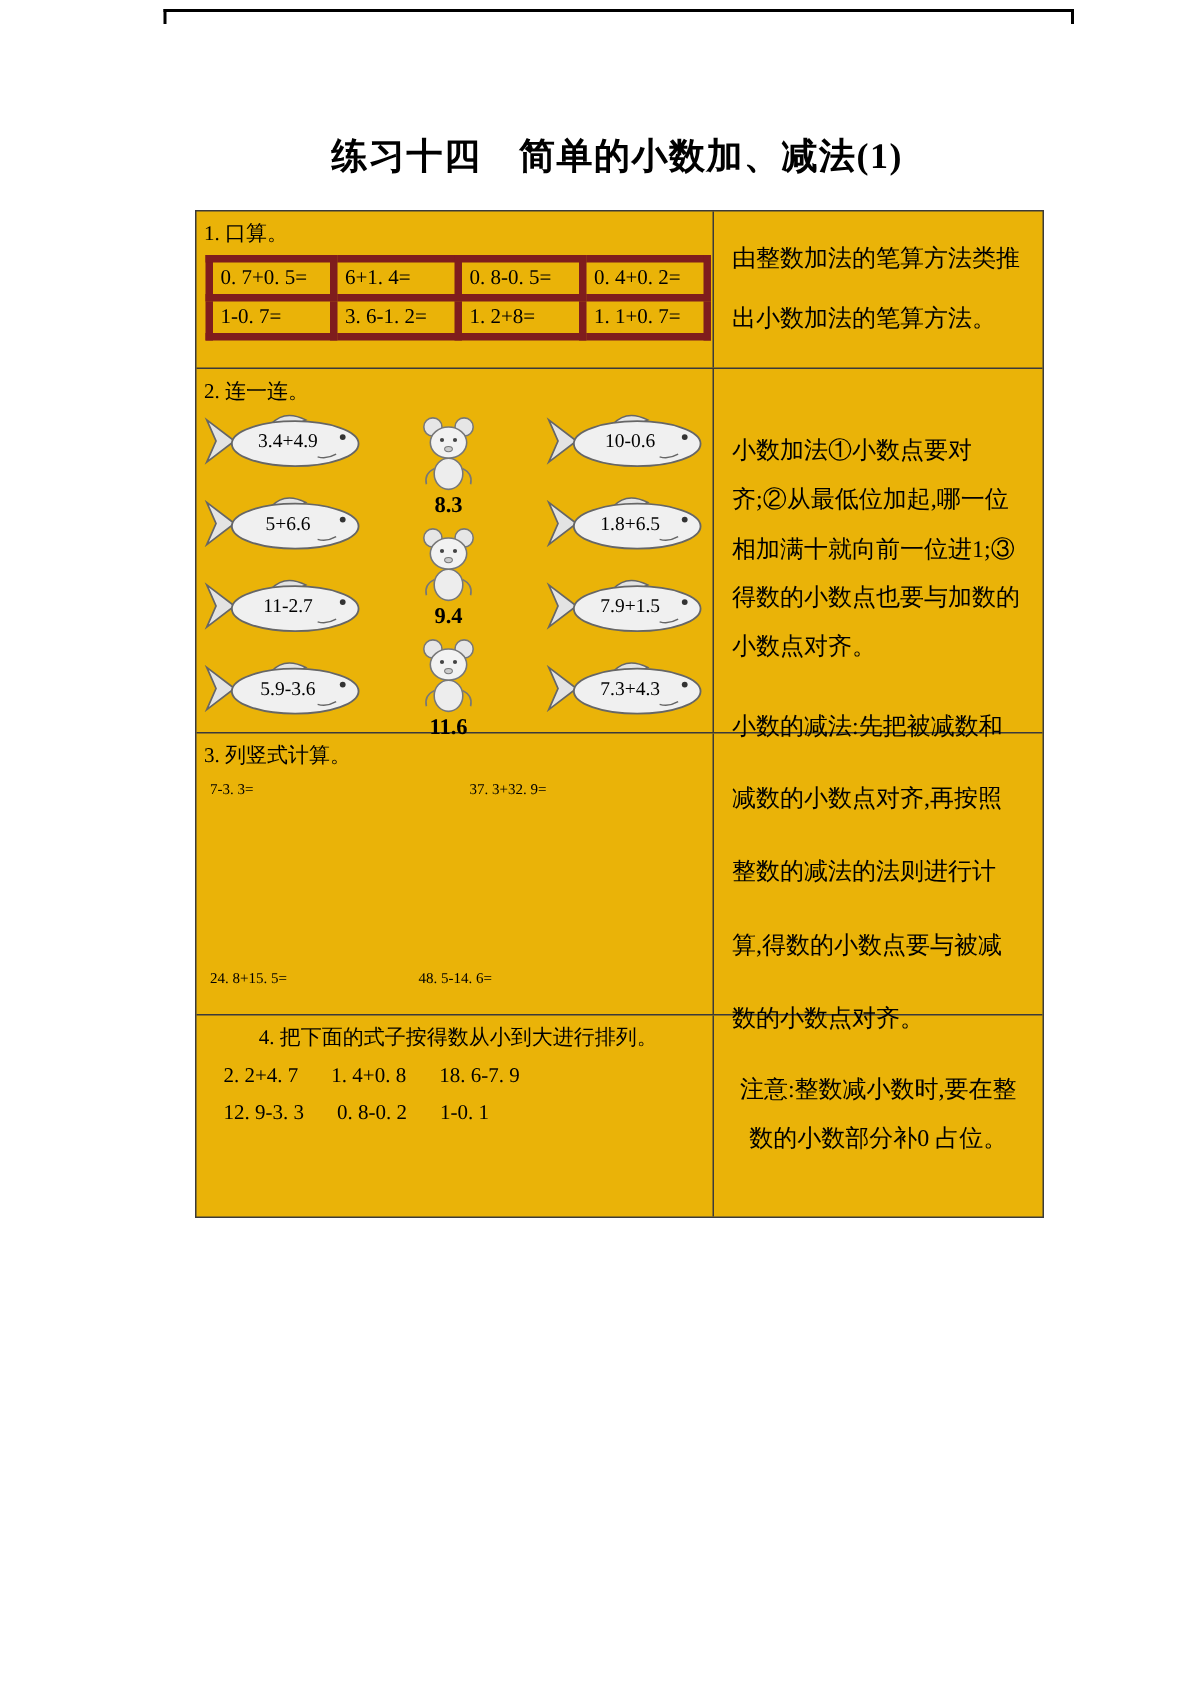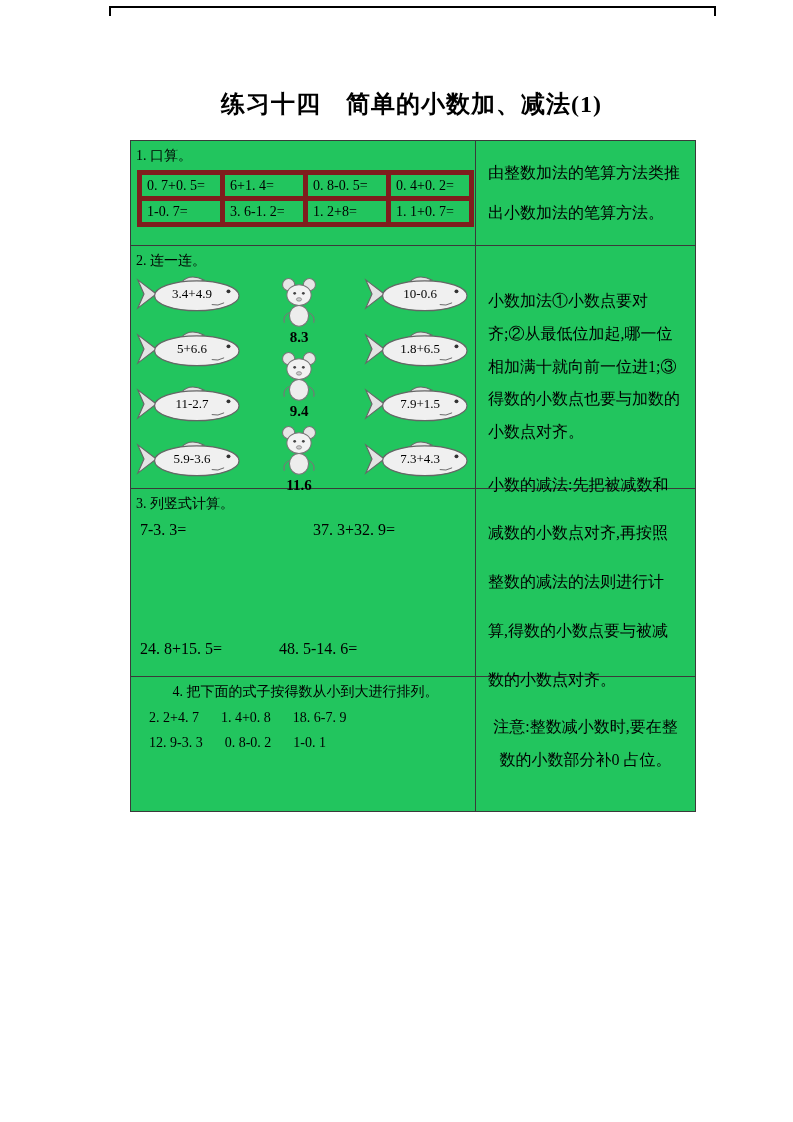--- a/index.html
+++ b/index.html
@@ -17,21 +17,21 @@
     border-top:2px solid #000; border-left:2px solid #000; border-right:2px solid #000;
   }
 
   .title {
     position:absolute; top:88px; left:0; width:100%;
     text-align:center; font-size:24px; font-weight:bold; letter-spacing:1px;
   }
 
   .main {
     position:absolute; top:140px; left:115px; width:566px;
-    border:1px solid #3a3a3a; background:#22c55e;
+    border:1px solid #3a3a3a; background:#eab308;
   }
   .row { display:flex; border-bottom:1px solid #3a3a3a; }
   .row:last-child { border-bottom:none;text-align:center; }
   .cell-left { width:345px; border-right:1px solid #3a3a3a; position:relative; }
   .cell-right { flex:1; display:flex; align-items:center; }
   .note { font-size:16px; padding:0 12px; width:100%; }
   .note.lh-big { line-height:2.5; }
   .note.lh-med { line-height:2.05; }
   .note.lh-huge { line-height:3.05; }
 
@@ -53,21 +53,21 @@
   .fish-item svg { display:block; }
   .fish-label {
     position:absolute; left:18px; top:50%; transform:translateY(-50%);
     width:82px; text-align:center; font-size:13px; white-space:nowrap;
   }
   .mid-item { display:flex; flex-direction:column; align-items:center; }
   .mid-number { font-size:15px; font-weight:bold; margin-top:1px; }
 
   
   .sec3 { height:100%; }
-  .prob { position:absolute; font-size:16px; white-space:nowrap; }
+  .prob { position:absolute; font-size:10px; white-space:nowrap; }
 
   
   .order-line { display:flex; gap:22px; padding-left:18px; font-size:14px; margin-top:9px; white-space:nowrap; }
 </style>
 </head>
 <body>
 
 <div class="page">
 
   <div class="page-frame"></div>

